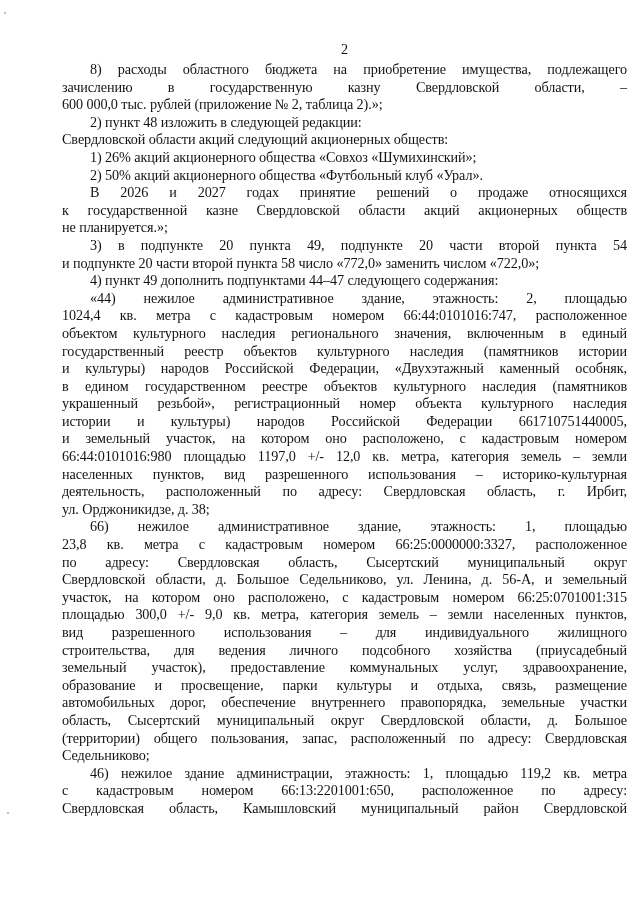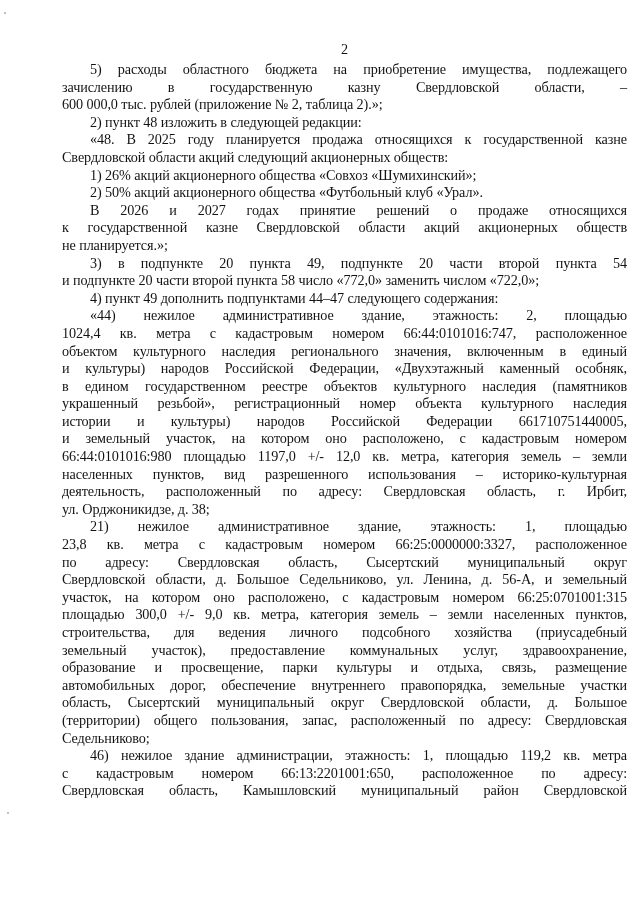--- a/index.html
+++ b/index.html
@@ -53,52 +53,53 @@
 </head>
 <body>
 
 <div class="page">
   <div class="speck s1"></div>
   <div class="speck s2"></div>
 
   <div class="pagenum">2</div>
 
   <div class="content">
-    <div class="ln i j">5) расходы областного бюджета на приобретение имущества, подлежащего</div>
+    <div class="ln i j">8) расходы областного бюджета на приобретение имущества, подлежащего</div>
     <div class="ln j">зачислению в государственную казну Свердловской области, –</div>
     <div class="ln">600 000,0 тыс. рублей (приложение № 2, таблица 2).»;</div>
     <div class="ln i">2) пункт 48 изложить в следующей редакции:</div>
-    <div class="ln i j">«48. В 2025 году планируется продажа относящихся к государственной казне</div>
     <div class="ln">Свердловской области акций следующий акционерных обществ:</div>
     <div class="ln i">1) 26% акций акционерного общества «Совхоз «Шумихинский»;</div>
     <div class="ln i">2) 50% акций акционерного общества «Футбольный клуб «Урал».</div>
     <div class="ln i j">В 2026 и 2027 годах принятие решений о продаже относящихся</div>
     <div class="ln j">к государственной казне Свердловской области акций акционерных обществ</div>
     <div class="ln">не планируется.»;</div>
     <div class="ln i j">3) в подпункте 20 пункта 49, подпункте 20 части второй пункта 54</div>
     <div class="ln">и подпункте 20 части второй пункта 58 число «772,0» заменить числом «722,0»;</div>
     <div class="ln i">4) пункт 49 дополнить подпунктами 44–47 следующего содержания:</div>
     <div class="ln i j">«44) нежилое административное здание, этажность: 2, площадью</div>
     <div class="ln j">1024,4 кв. метра с кадастровым номером 66:44:0101016:747, расположенное</div>
     <div class="ln j">объектом культурного наследия регионального значения, включенным в единый</div>
+    <div class="ln j">государственный реестр объектов культурного наследия (памятников истории</div>
     <div class="ln j">и культуры) народов Российской Федерации, «Двухэтажный каменный особняк,</div>
     <div class="ln j">в едином государственном реестре объектов культурного наследия (памятников</div>
     <div class="ln j">украшенный резьбой», регистрационный номер объекта культурного наследия</div>
     <div class="ln j">истории и культуры) народов Российской Федерации 661710751440005,</div>
     <div class="ln j">и земельный участок, на котором оно расположено, с кадастровым номером</div>
     <div class="ln j">66:44:0101016:980 площадью 1197,0 +/- 12,0 кв. метра, категория земель – земли</div>
     <div class="ln j">населенных пунктов, вид разрешенного использования – историко-культурная</div>
     <div class="ln j">деятельность, расположенный по адресу: Свердловская область, г. Ирбит,</div>
     <div class="ln">ул. Орджоникидзе, д. 38;</div>
-    <div class="ln i j">21) нежилое административное здание, этажность: 1, площадью</div>
+    <div class="ln i j">66) нежилое административное здание, этажность: 1, площадью</div>
     <div class="ln j">23,8 кв. метра с кадастровым номером 66:25:0000000:3327, расположенное</div>
     <div class="ln j">по адресу: Свердловская область, Сысертский муниципальный округ</div>
     <div class="ln j">Свердловской области, д. Большое Седельниково, ул. Ленина, д. 56-А, и земельный</div>
     <div class="ln j">участок, на котором оно расположено, с кадастровым номером 66:25:0701001:315</div>
     <div class="ln j">площадью 300,0 +/- 9,0 кв. метра, категория земель – земли населенных пунктов,</div>
+    <div class="ln j">вид разрешенного использования – для индивидуального жилищного</div>
     <div class="ln j">строительства, для ведения личного подсобного хозяйства (приусадебный</div>
     <div class="ln j">земельный участок), предоставление коммунальных услуг, здравоохранение,</div>
     <div class="ln j">образование и просвещение, парки культуры и отдыха, связь, размещение</div>
     <div class="ln j">автомобильных дорог, обеспечение внутреннего правопорядка, земельные участки</div>
     <div class="ln j">область, Сысертский муниципальный округ Свердловской области, д. Большое</div>
     <div class="ln j">(территории) общего пользования, запас, расположенный по адресу: Свердловская</div>
     <div class="ln">Седельниково;</div>
     <div class="ln i j">46) нежилое здание администрации, этажность: 1, площадью 119,2 кв. метра</div>
     <div class="ln j">с кадастровым номером 66:13:2201001:650, расположенное по адресу:</div>
     <div class="ln j">Свердловская область, Камышловский муниципальный район Свердловской</div>

